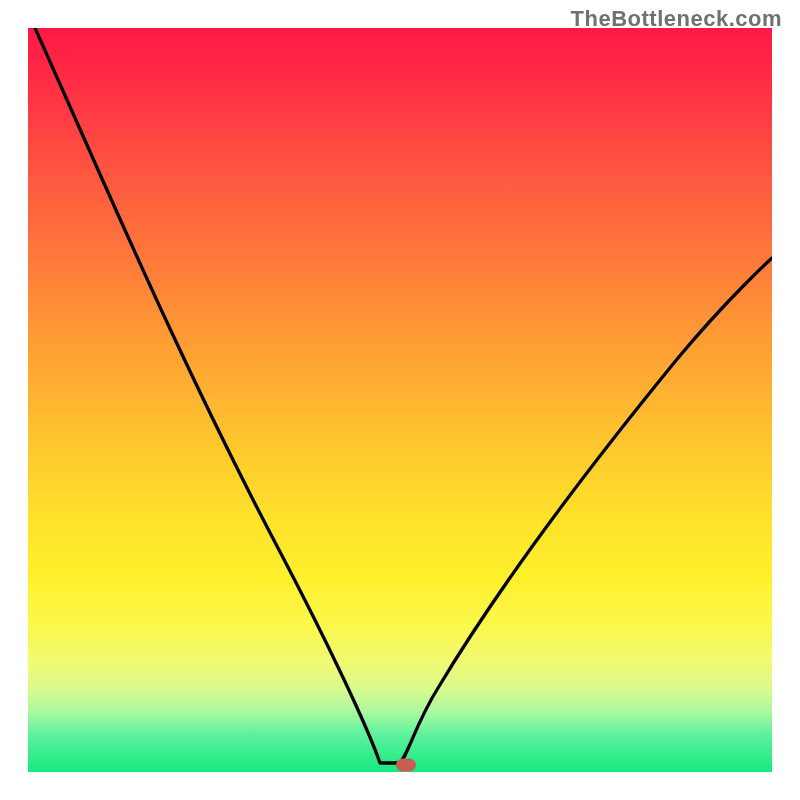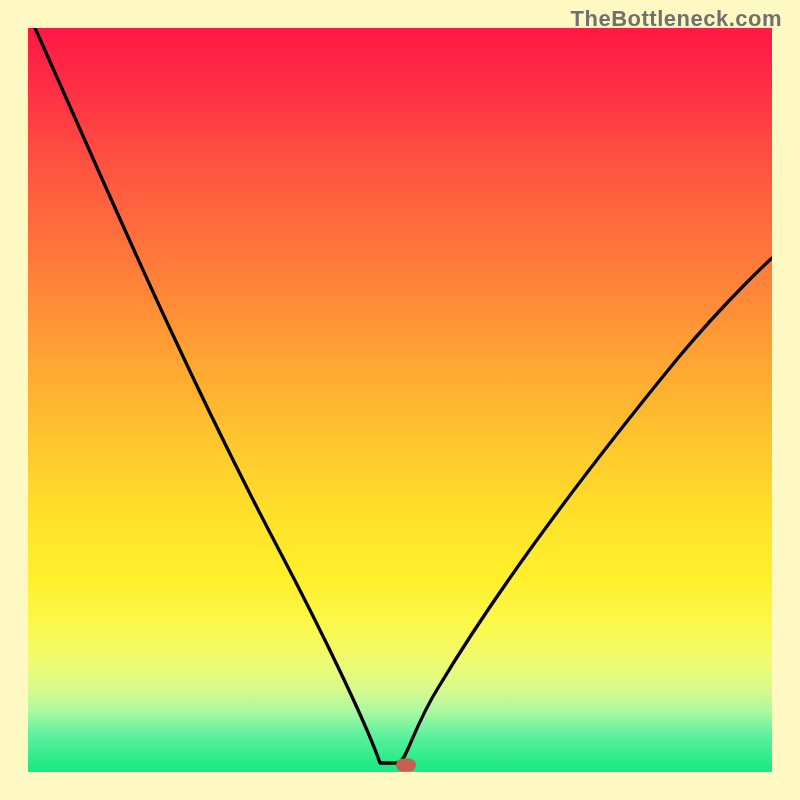--- a/index.html
+++ b/index.html
@@ -8,21 +8,21 @@
     width: 800px;
     height: 800px;
     background: #000;
     font-family: Arial, Helvetica, sans-serif;
     overflow: hidden;
   }
   .frame {
     position: relative;
     width: 800px;
     height: 800px;
-    background: #fef9c3;
+    background: #ffffff;
   }
   .watermark {
     position: absolute;
     top: 6px;
     right: 18px;
     color: #707070;
     font-size: 22px;
     font-weight: 600;
     letter-spacing: 0.5px;
     z-index: 50;

